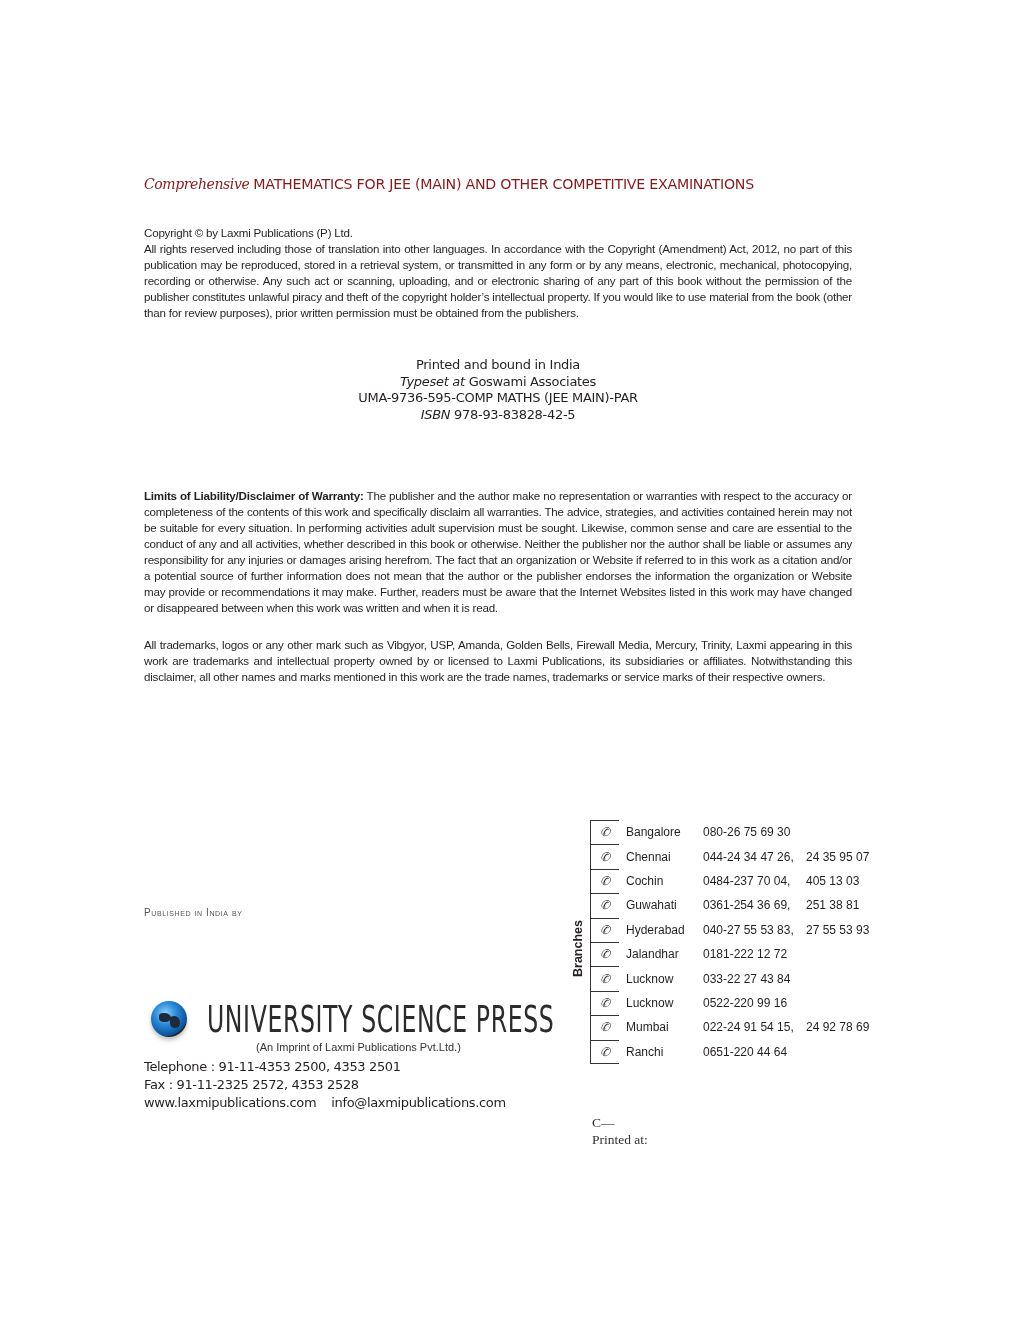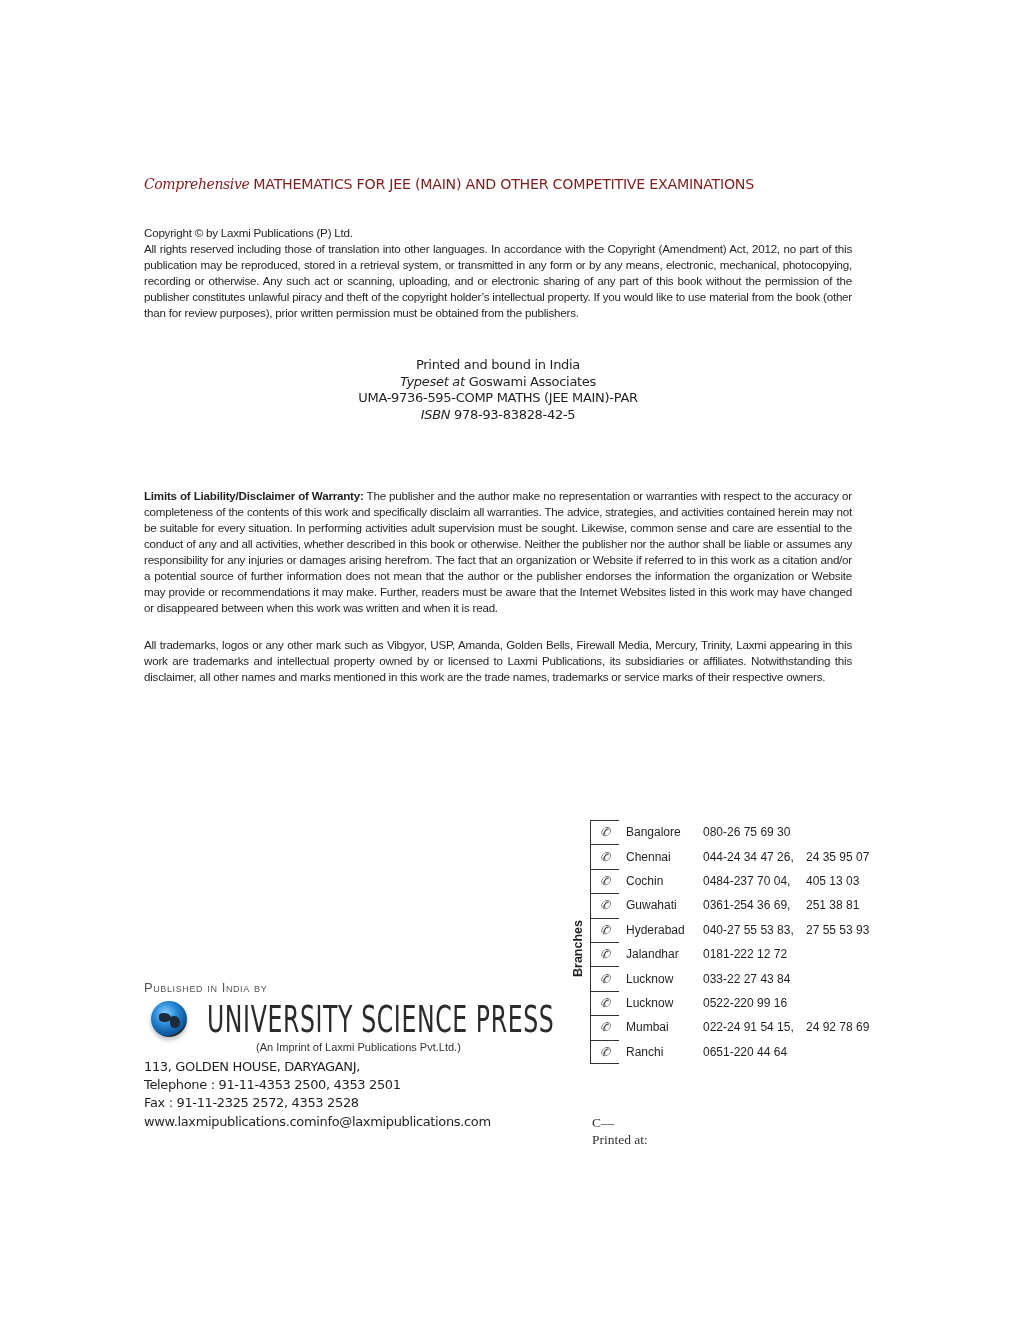--- a/index.html
+++ b/index.html
@@ -18,37 +18,37 @@
     .copyright { top: 225px; }
     .disclaimer { top: 488px; }
     .trademarks { top: 637px; }
     .disclaimer b { font-weight: bold; }
 
     .center-block { left: 300px; width: 396px; top: 357px; text-align: center; font-size: 13px; line-height: 16.5px;
                     font-family: "DejaVu Sans", sans-serif; letter-spacing: -0.3px; color: #231f20; }
     .center-block div { white-space: nowrap; }
     .center-block i { font-style: italic; }
 
-    .published { left: 144px; top: 980px; font-size: 13px; color: #555; font-family: "Liberation Sans", sans-serif;
+    .published { left: 144px; top: 907px; font-size: 10px; color: #555; font-family: "Liberation Sans", sans-serif;
                  font-variant: small-caps; letter-spacing: 0.6px; }
 
     .logo-globe { left: 151px; top: 1001px; width: 36px; height: 36px; border-radius: 50%;
                   background: radial-gradient(circle at 40% 35%, #8fd0ff 0%, #2a8ad8 35%, #0b4f93 70%, #222 72%, #555 100%);
                   box-shadow: 0 3px 4px rgba(0,0,0,0.25); }
     .logo-globe .land { position: absolute; background: #1c2b3b; border-radius: 40% 60% 50% 45%; }
 
     .logo-text { left: 207px; top: 999px; font-size: 38px; line-height: 40px; color: #2b2b2b;
                  font-family: "DejaVu Sans", sans-serif; transform: scaleX(0.62); transform-origin: left top;
                  white-space: nowrap; letter-spacing: 1px; font-weight: normal; }
     .imprint { left: 256px; top: 1041px; font-size: 11px; color: #333; font-family: "Liberation Sans", sans-serif; white-space: nowrap; }
 
     .address { left: 144px; top: 1058px; font-size: 13px; line-height: 18.2px; color: #231f20;
                font-family: "DejaVu Sans", sans-serif; letter-spacing: -0.35px; }
     .address div { white-space: nowrap; }
-    .address .web span + span { }
+    .address .web span + span { margin-left: 15px; }
 
     .branches-label { left: 571px; top: 977px; font-size: 12.5px; font-weight: bold; color: #231f20;
                       transform: rotate(-90deg); transform-origin: left top; white-space: nowrap;
                       font-family: "Liberation Sans", sans-serif; }
 
     .branch-table { left: 590px; top: 820px; border-left: 1.5px solid #333; }
     .branch-row { position: relative; height: 24.4px; display: flex; align-items: center; font-size: 12px;
                   font-family: "Liberation Sans", sans-serif; color: #231f20; white-space: nowrap; }
     .branch-row::before { content: ""; position: absolute; left: 0; top: 0; width: 28px; border-top: 1.5px solid #333; }
     .branch-row.last::after { content: ""; position: absolute; left: 0; bottom: 0; width: 28px; border-bottom: 1.5px solid #333; }
@@ -89,21 +89,20 @@
 <div class="abs published">Published in India by</div>
 
 <div class="abs logo-globe">
   <span class="land" style="left:8px;top:12px;width:12px;height:9px;"></span>
   <span class="land" style="left:19px;top:15px;width:10px;height:12px;"></span>
 </div>
 <div class="abs logo-text">UNIVERSITY SCIENCE PRESS</div>
 <div class="abs imprint">(An Imprint of Laxmi Publications Pvt.Ltd.)</div>
 
 <div class="abs address">
-  <div>113, GOLDEN HOUSE, DARYAGANJ,</div>
   <div>Telephone : 91-11-4353 2500, 4353 2501</div>
   <div>Fax : 91-11-2325 2572, 4353 2528</div>
   <div class="web"><span>www.laxmipublications.com</span><span>info@laxmipublications.com</span></div>
 </div>
 
 <div class="abs branches-label">Branches</div>
 
 <div class="abs branch-table">
   <div class="branch-row">
       <span class="phone-icon">✆</span>

